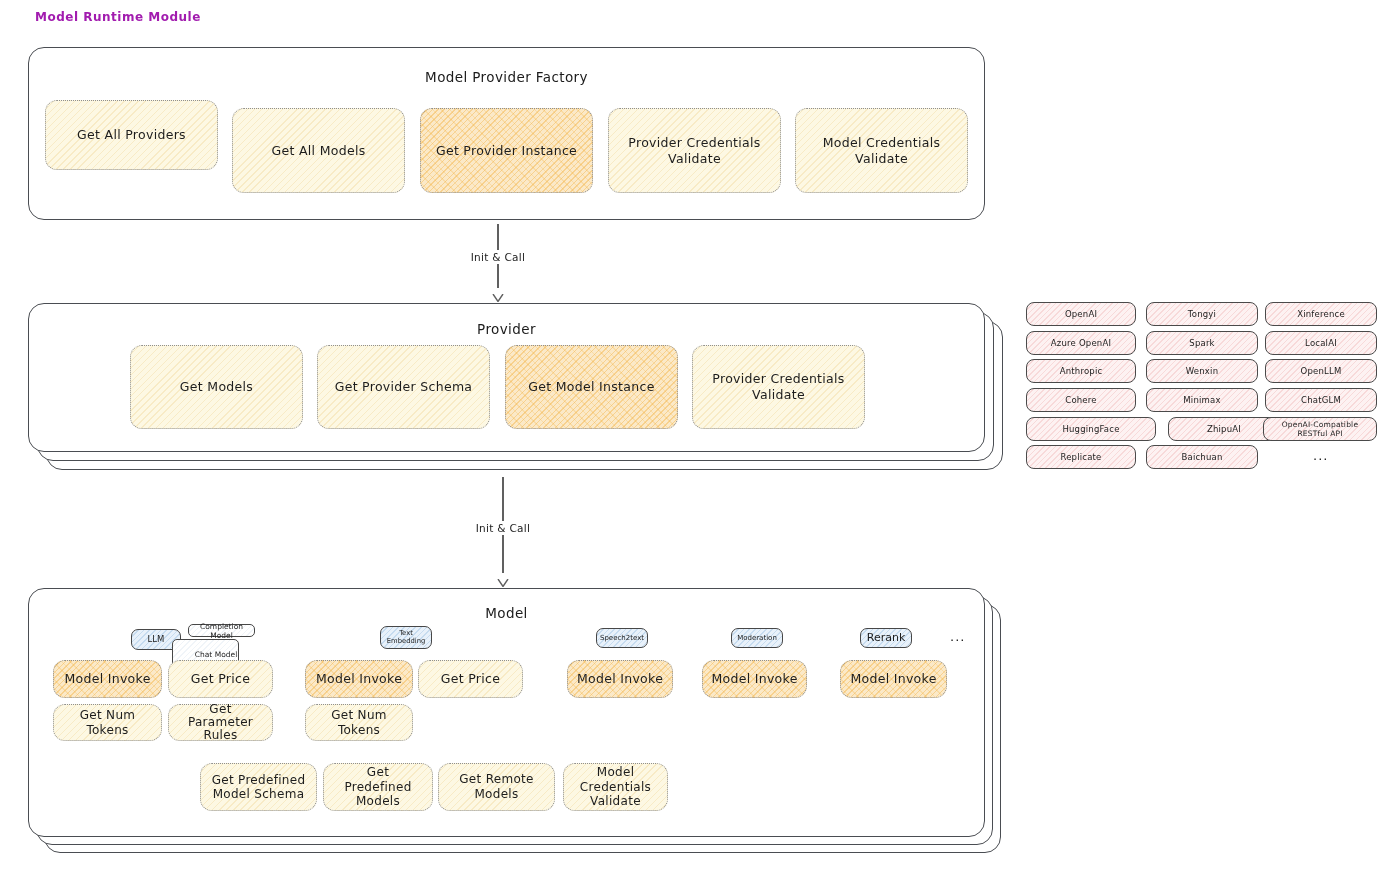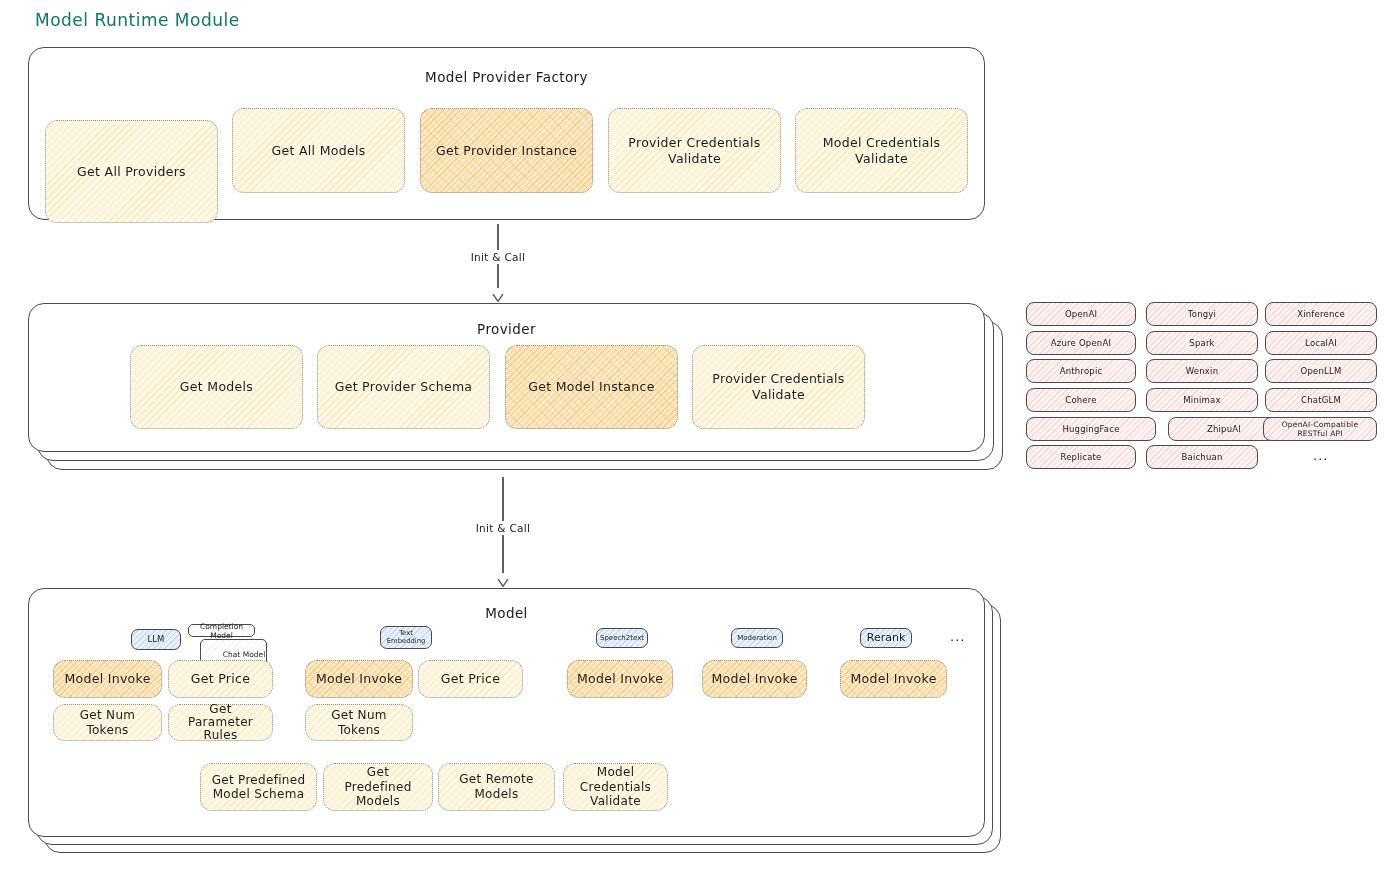--- a/index.html
+++ b/index.html
@@ -56,34 +56,34 @@
   }
   
   .arrow-line{position:absolute;width:1.5px;background:#606060;}
   .arrow-head{position:absolute;width:12px;height:8px;}
   .arrow-label{
     position:absolute;background:#fff;padding:1px 4px;font-size:10.5px;letter-spacing:.3px;
     transform:translateX(-50%);white-space:nowrap;
   }
   .ellipsis{position:absolute;font-size:13px;letter-spacing:1px;color:#222;}
   .page-title{
-    position:absolute;left:35px;top:10px;font-size:17px;font-weight:normal;letter-spacing:.5px;color:#0f766e;
+    position:absolute;left:35px;top:10px;font-size:12px;font-weight:bold;letter-spacing:.5px;color:#a21caf;
   }
 </style>
 </head>
 <body>
 
 <div id="canvas">
 
   <div class="page-title">Model Runtime Module</div>
 
   <div class="container" style="left:28px;top:47px;width:955px;height:171px;">
     <div class="container-title" style="top:21px;">Model Provider Factory</div>
   </div>
-  <div class="box box-yellow" style="left:45px;top:120px;width:173px;height:103px;">Get All Providers</div>
+  <div class="box box-yellow" style="left:45px;top:100px;width:173px;height:70px;">Get All Providers</div>
   <div class="box box-yellow" style="left:232px;top:108px;width:173px;height:85px;">Get All Models</div>
   <div class="box box-orange" style="left:420px;top:108px;width:173px;height:85px;">Get Provider Instance</div>
   <div class="box box-yellow" style="left:608px;top:108px;width:173px;height:85px;">Provider Credentials Validate</div>
   <div class="box box-yellow" style="left:795px;top:108px;width:173px;height:85px;">Model Credentials Validate</div>
 
   <div class="arrow-line" style="left:497px;top:224px;height:64px;"></div>
   <div class="arrow-head" style="left:492px;top:287px;">
     <svg width="12" height="8" viewBox="0 0 12 8">
         <polyline points="1,0 6,7.5 11,0" fill="none" stroke="#606060" stroke-width="1.4"></polyline>
       </svg>
@@ -130,21 +130,21 @@
   <div class="arrow-label" style="left:503px;top:521px;">Init &amp; Call</div>
 
   <div class="stack" style="left:44px;top:604px;width:955px;height:247px;"></div>
   <div class="stack" style="left:36px;top:596px;width:955px;height:247px;"></div>
   <div class="container" style="left:28px;top:588px;width:955px;height:247px;">
     <div class="container-title" style="top:16px;">Model</div>
   </div>
 
   <div class="tag-blue" style="left:131px;top:629px;width:50px;height:21px;font-size:8.5px;">LLM</div>
   <div class="tag-white" style="left:188px;top:624px;width:67px;height:13px;">Completion Model</div>
-  <div class="tag-white" style="left:200px;top:639px;width:67px;height:30px;padding-left:21px;">Chat Model</div>
+  <div class="tag-white" style="left:172px;top:639px;width:67px;height:30px;padding-left:21px;">Chat Model</div>
   <div class="tag-blue" style="left:380px;top:626px;width:52px;height:23px;font-size:6.8px;padding:0 24px;">Text Embedding</div>
   <div class="tag-blue" style="left:596px;top:628px;width:52px;height:20px;font-size:7px;">Speech2text</div>
   <div class="tag-blue" style="left:731px;top:628px;width:52px;height:20px;font-size:7px;">Moderation</div>
   <div class="tag-blue" style="left:860px;top:628px;width:52px;height:20px;font-size:11px;">Rerank</div>
   <div class="ellipsis" style="left:950px;top:629px;">...</div>
 
   <div class="box box-orange" style="left:53px;top:660px;width:109px;height:38px;">Model Invoke</div>
   <div class="box box-yellow" style="left:168px;top:660px;width:105px;height:38px;">Get Price</div>
   <div class="box box-yellow" style="left:53px;top:704px;width:109px;height:37px;font-size:12px;">Get Num Tokens</div>
   <div class="box box-yellow" style="left:168px;top:704px;width:105px;height:37px;font-size:12px;line-height:1.1;">Get Parameter Rules</div>

